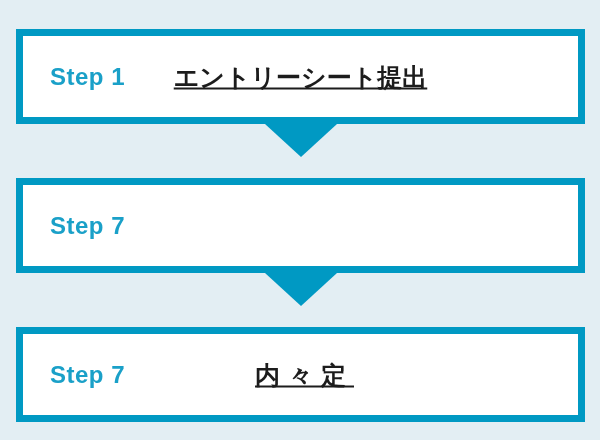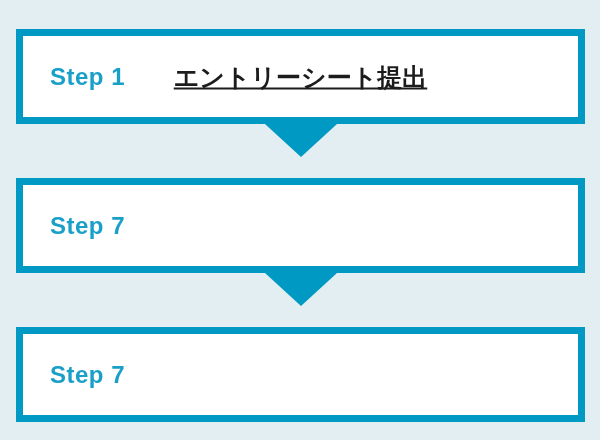--- a/index.html
+++ b/index.html
@@ -89,16 +89,17 @@
     <div class="step-box">
       <span class="step-number">Step 7</span>
     </div>
     <div class="arrow-down"></div>
     <div class="gap"></div>
   </div>
 
   <div class="step-block spaced">
     <div class="step-box">
       <span class="step-number">Step 7</span>
+      <span class="step-label">内々定</span>
     </div>
   </div>
 
 </div>
 
 </body></html>

